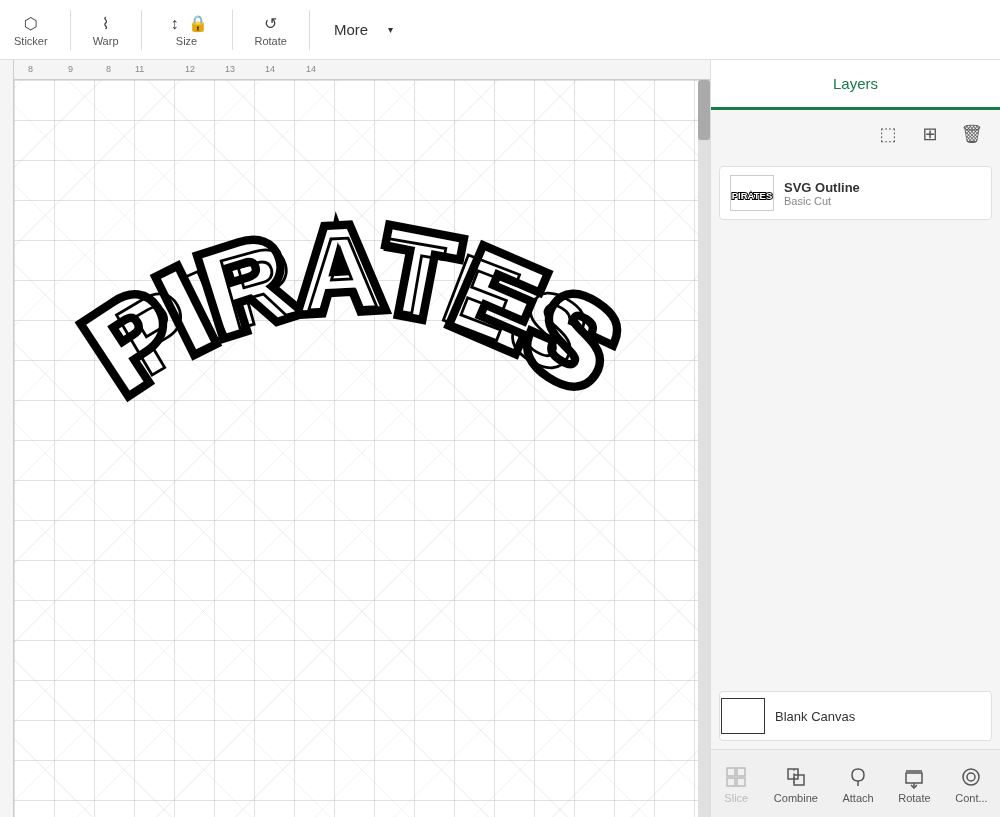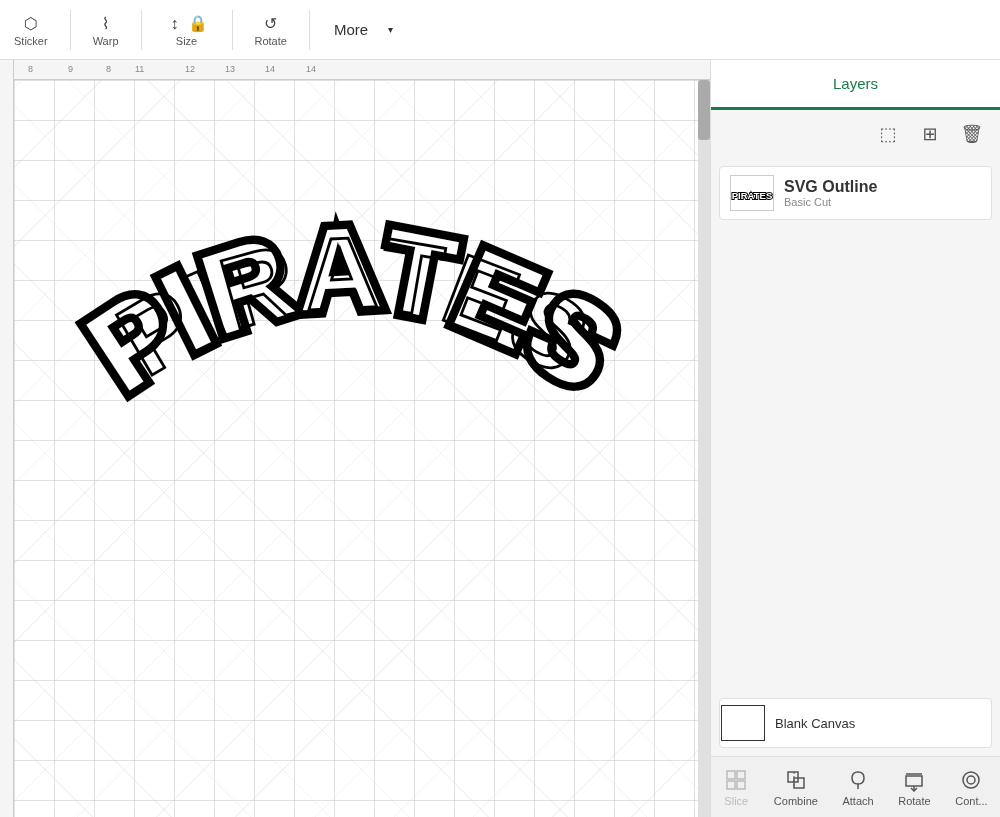--- a/index.html
+++ b/index.html
@@ -244,21 +244,21 @@
       justify-content: center;
       font-size: 8px;
       color: #333;
       overflow: hidden;
       flex-shrink: 0;
     }
     .layer-info {
       flex: 1;
     }
     .layer-title {
-      font-size: 16px;
+      font-size: 13px;
       font-weight: 600;
       color: #333;
     }
     .layer-subtitle {
       font-size: 11px;
       color: #888;
     }
 
     
     #blank-canvas-area {
@@ -280,21 +280,21 @@
       background: #fff;
       flex-shrink: 0;
     }
     .blank-label {
       font-size: 13px;
       color: #333;
     }
 
     
     #panel-bottom {
-      height: 61px;
+      height: 68px;
       background: #f0f0f0;
       border-top: 1px solid #ddd;
       display: flex;
       align-items: center;
       justify-content: space-around;
     }
     .bottom-btn {
       display: flex;
       flex-direction: column;
       align-items: center;

